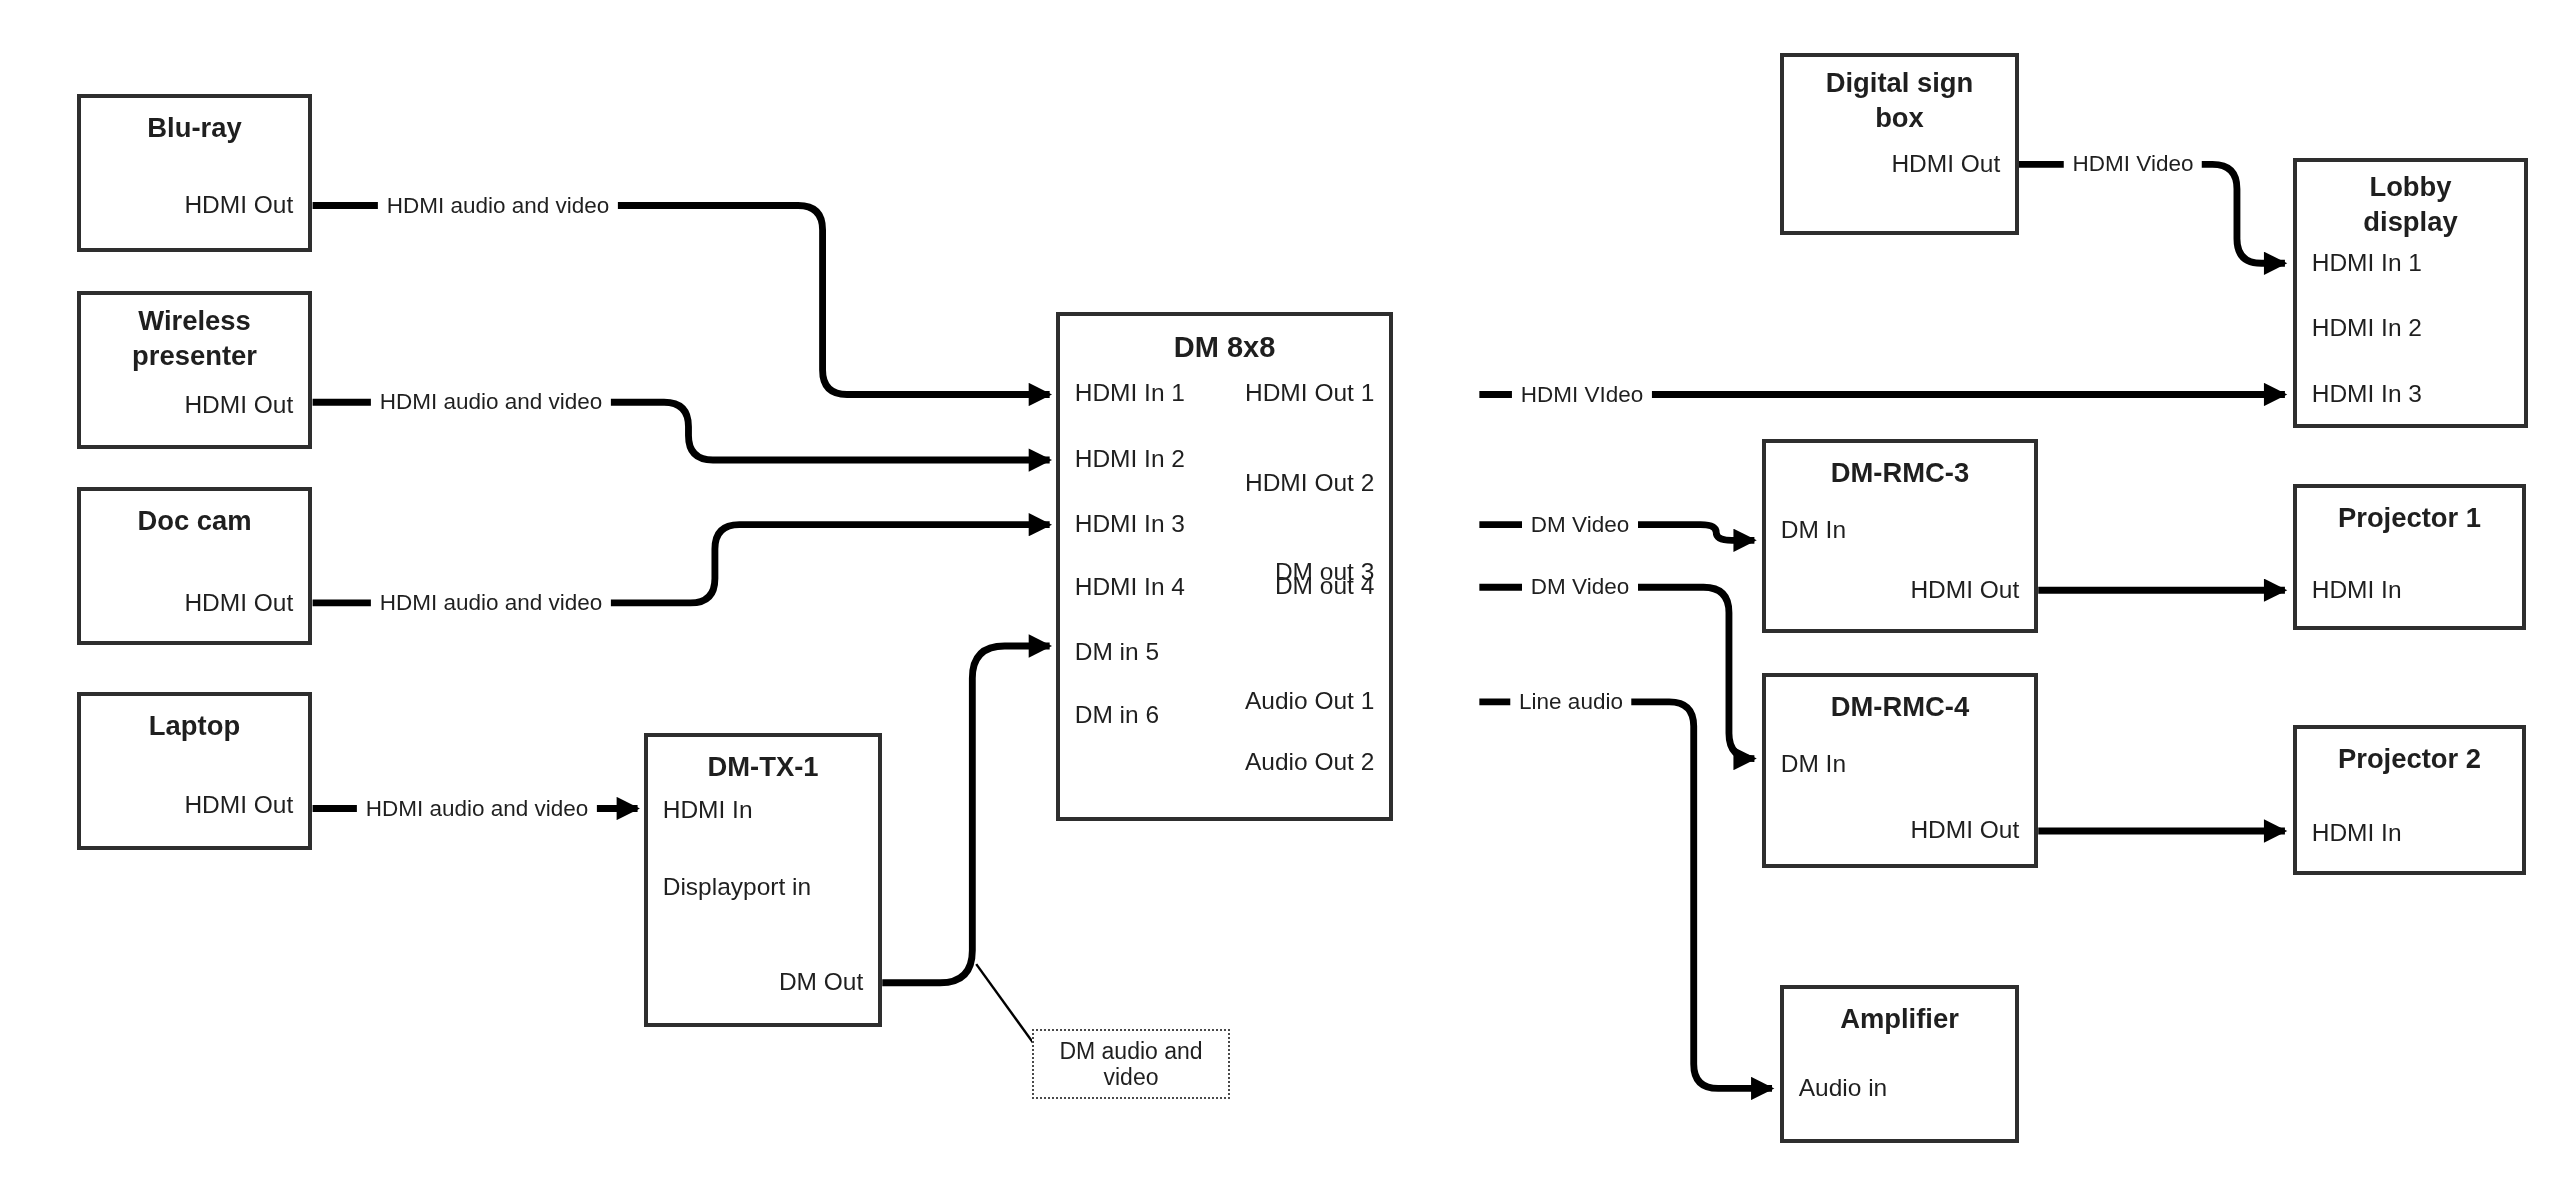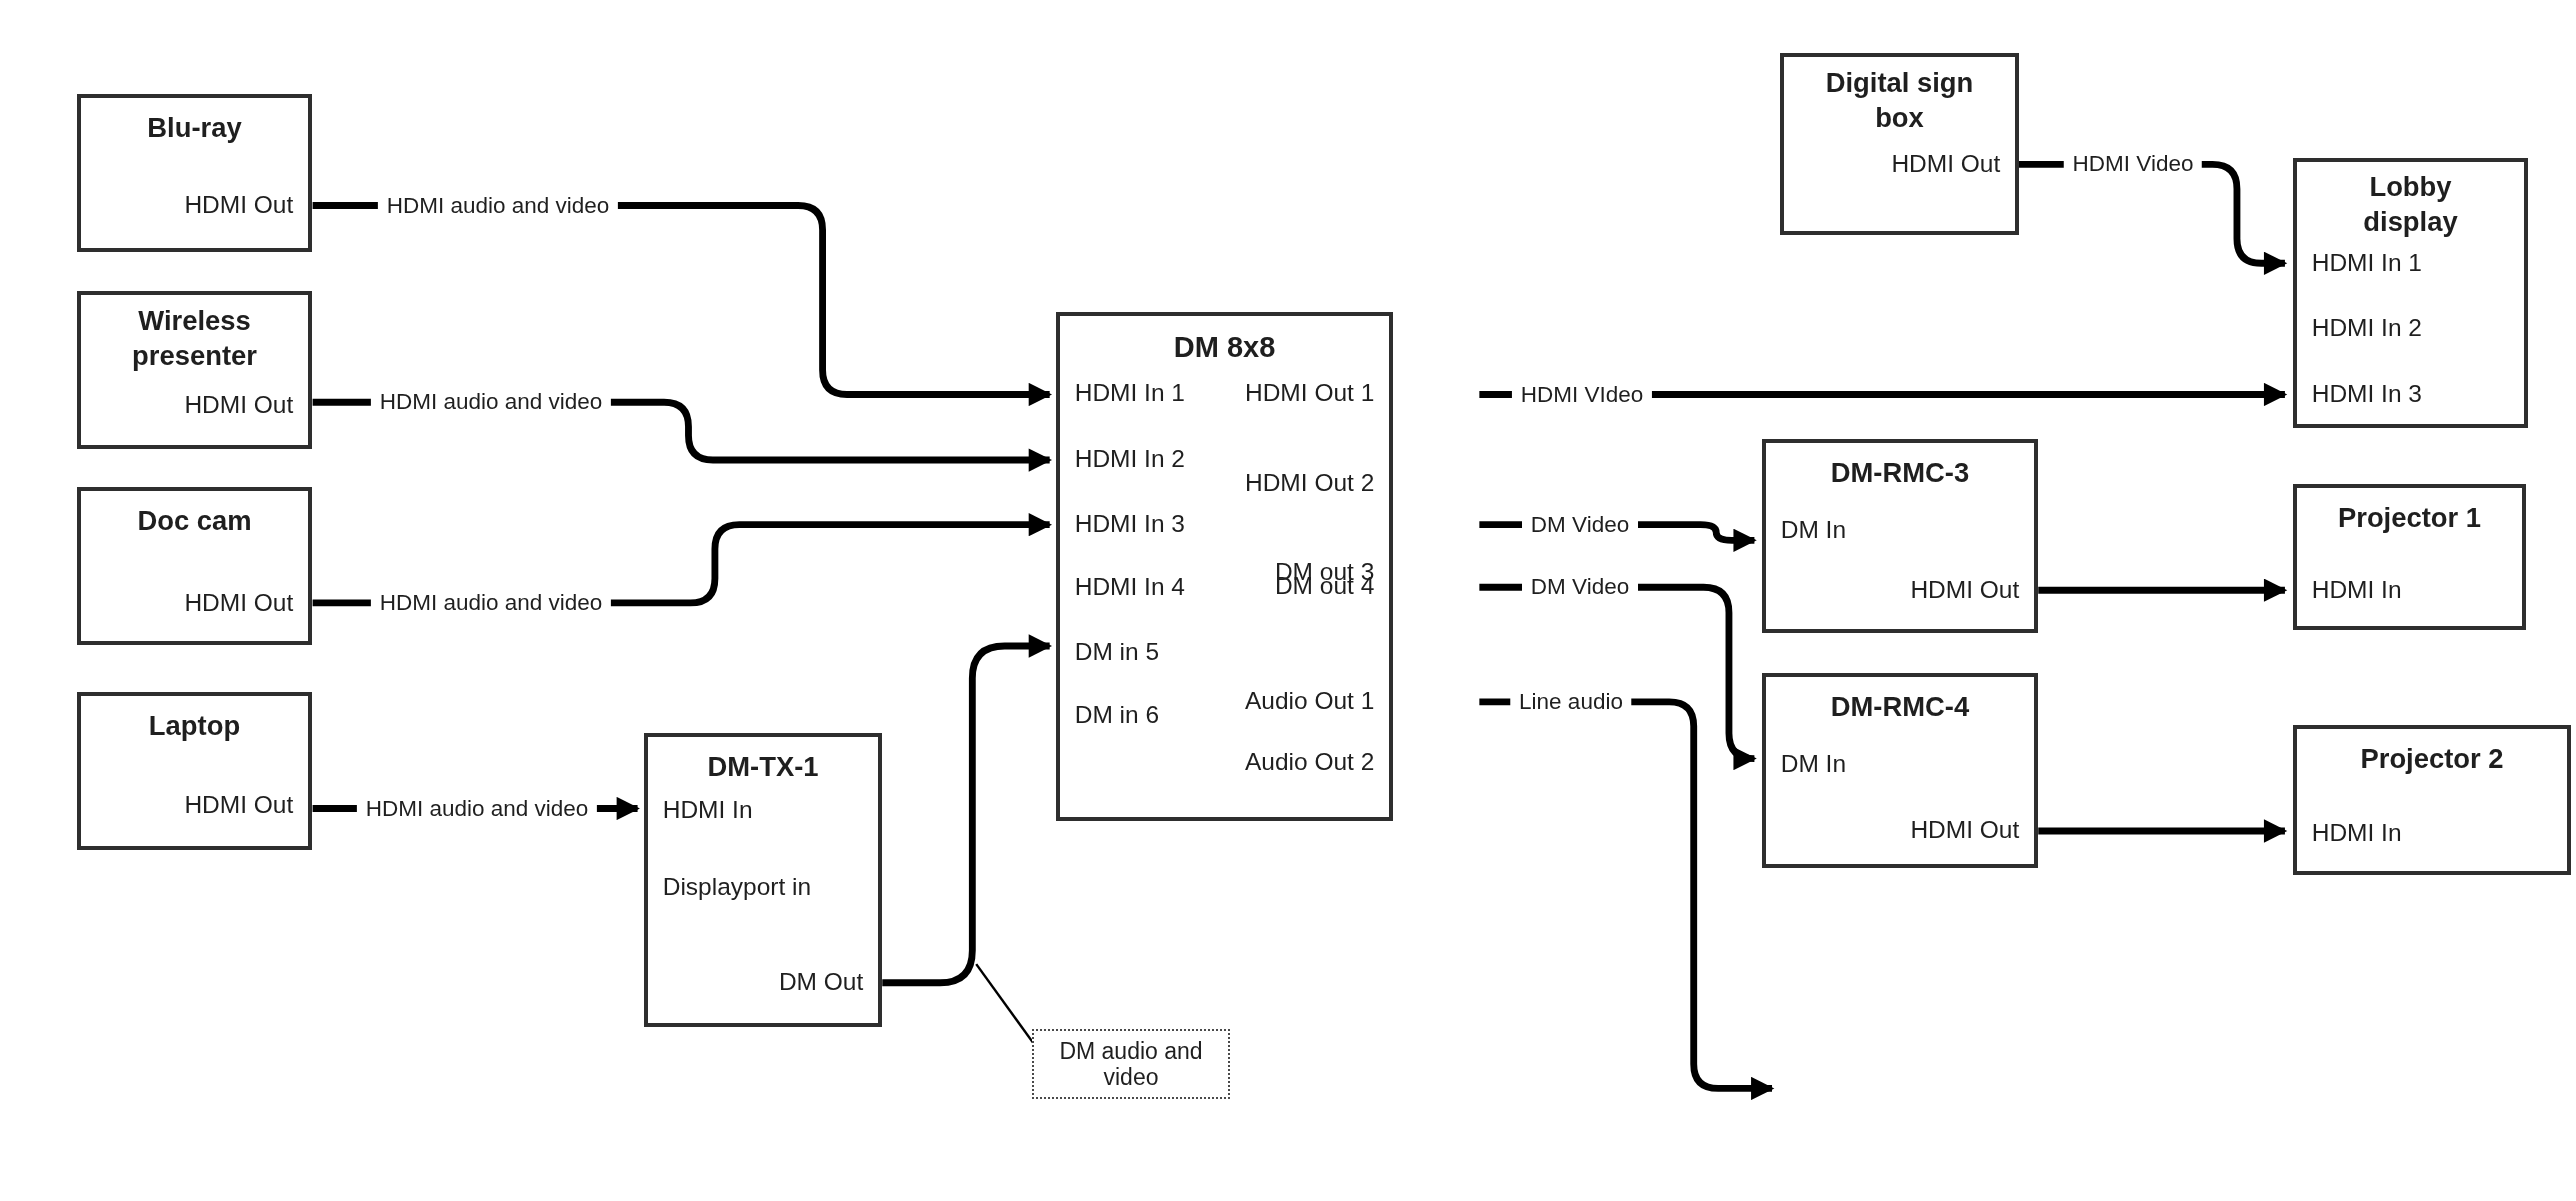--- a/index.html
+++ b/index.html
@@ -154,25 +154,29 @@
     <div class="title">Projector 1</div>
     <div class="port left" style="top:102px;">HDMI In</div>
   </div>
 
   <div class="box" style="left:1762px;top:673px;width:276px;height:195px;">
     <div class="title">DM-RMC-4</div>
     <div class="port left" style="top:87px;">DM In</div>
     <div class="port right" style="top:153px;">HDMI Out</div>
   </div>
 
-  <div class="box" style="left:2293px;top:725px;width:278px;height:150px;">
+  <div class="box" style="left:2293px;top:725px;width:233px;height:150px;">
     <div class="title">Projector 2</div>
     <div class="port left" style="top:104px;">HDMI In</div>
   </div>
 
+  <div class="box" style="left:1780px;top:985px;width:239px;height:158px;">
+    <div class="title">Amplifier</div>
+    <div class="port left" style="top:99px;">Audio in</div>
+  </div>
 
   <div class="wire-label" style="left:498px;top:206px;">HDMI audio and video</div>
   <div class="wire-label" style="left:491px;top:402px;">HDMI audio and video</div>
   <div class="wire-label" style="left:491px;top:603px;">HDMI audio and video</div>
   <div class="wire-label" style="left:477px;top:809px;">HDMI audio and video</div>
   <div class="wire-label" style="left:1582px;top:395px;">HDMI VIdeo</div>
   <div class="wire-label" style="left:1580px;top:525px;">DM Video</div>
   <div class="wire-label" style="left:1580px;top:587px;">DM Video</div>
   <div class="wire-label" style="left:1571px;top:702px;">Line audio</div>
   <div class="wire-label" style="left:2133px;top:164px;">HDMI Video</div>

